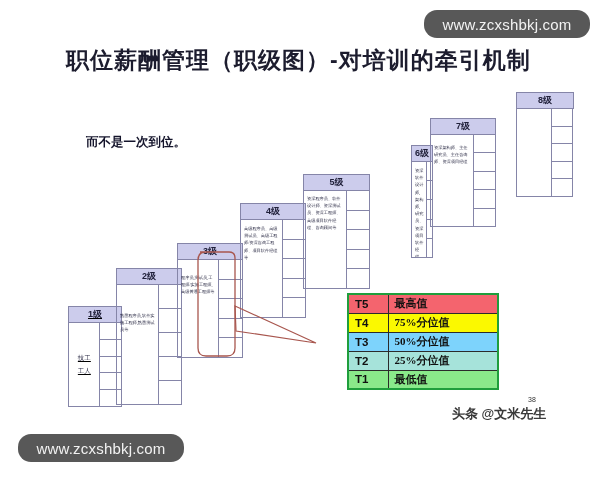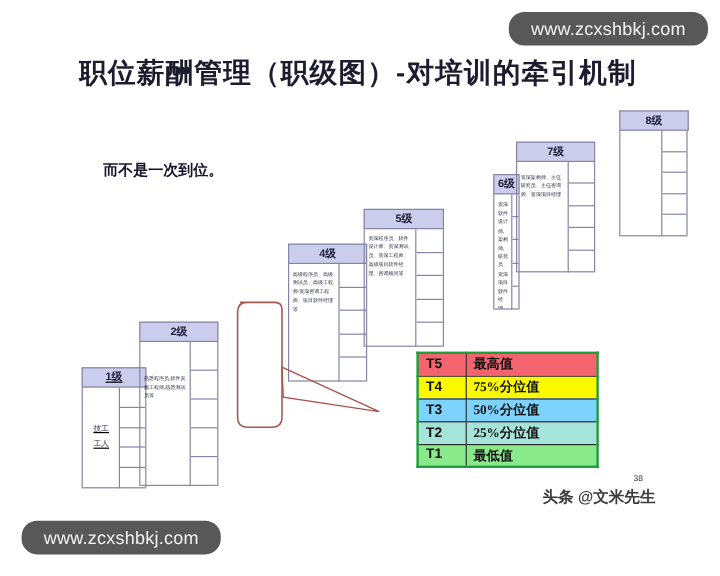--- a/index.html
+++ b/index.html
@@ -145,20 +145,33 @@
       <div class="step-bands" style="width:23px;">
         <div class="band"></div>
         <div class="band"></div>
         <div class="band"></div>
         <div class="band"></div>
         <div class="band"></div>
       </div>
     </div>
   </div>
 
+  <div class="step" style="left:177px; top:243px; width:66px;">
+    <div class="step-head">3级</div>
+    <div class="step-body" style="height:98px;">
+      <div class="step-desc" style="width:41px; padding-top:14px;">程序员,测试员,工程师/实施工程师,高级普通工程师等</div>
+      <div class="step-bands" style="width:24px;">
+        <div class="band"></div>
+        <div class="band"></div>
+        <div class="band"></div>
+        <div class="band"></div>
+        <div class="band"></div>
+      </div>
+    </div>
+  </div>
 
   <div class="step" style="left:240px; top:203px; width:66px;">
     <div class="step-head">4级</div>
     <div class="step-body" style="height:98px;">
       <div class="step-desc" style="width:42px; padding-top:5px;">高级程序员、高级测试员、高级工程师/资深咨询工程师、项目软件经理等</div>
       <div class="step-bands" style="width:23px;">
         <div class="band"></div>
         <div class="band"></div>
         <div class="band"></div>
         <div class="band"></div>

